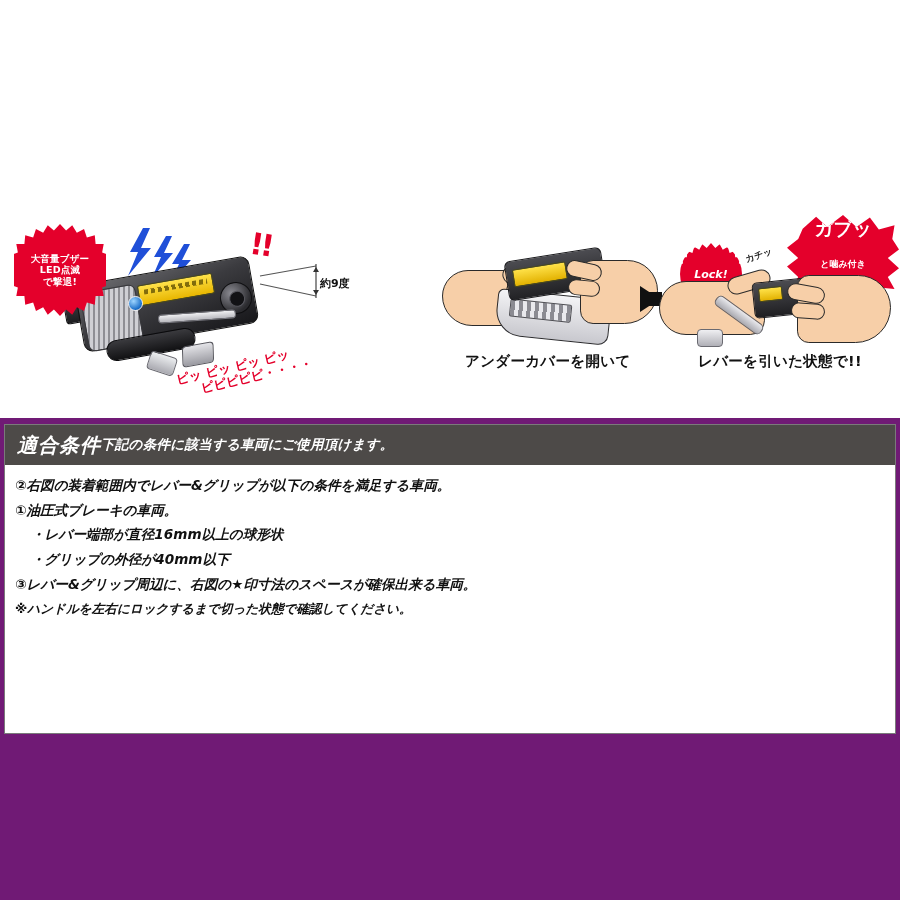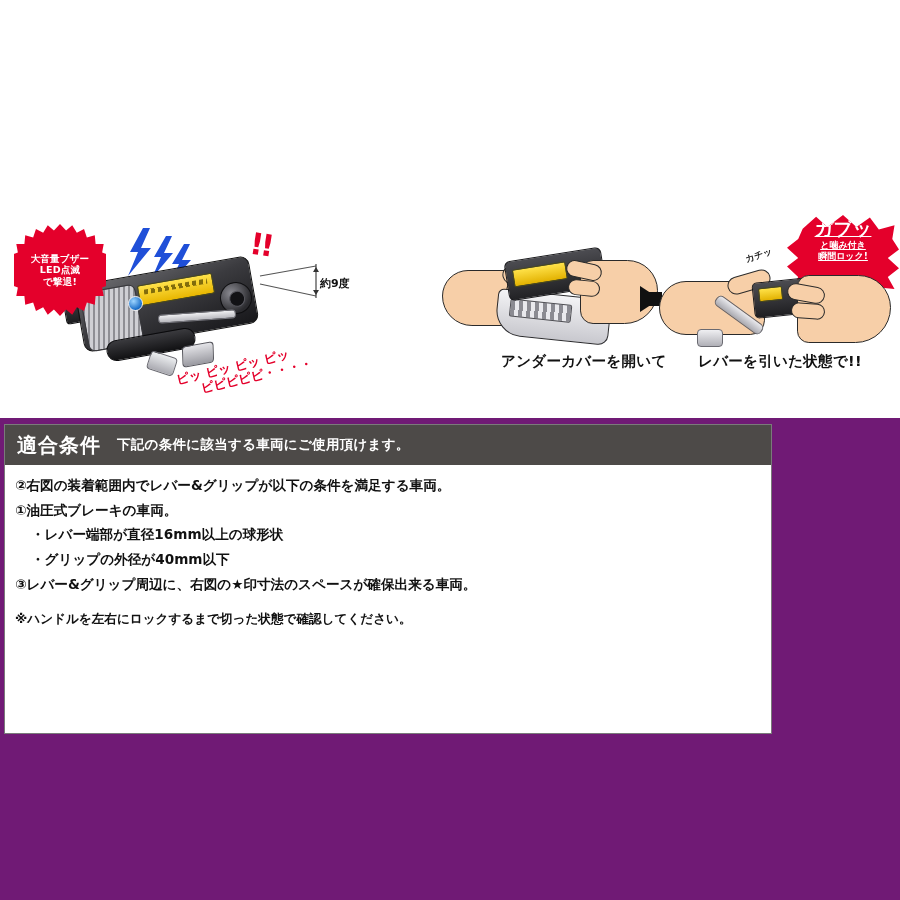--- a/index.html
+++ b/index.html
@@ -178,28 +178,27 @@
       -4% 36%,5% 33%,3% 23%,11% 23%,12% 13%,20% 16%,23% 6%,
       31% 11%,36% 2%,43% 8%);
   }
   .katchi{
     position:absolute;left:80px;top:24px;color:#1a1a1a;font-weight:bold;
     font-size:9px;transform:rotate(-18deg);white-space:nowrap;
   }
   .gabu{
     position:absolute;left:122px;top:-10px;width:112px;height:86px;
     background:#e4002b;color:#fff;text-align:center;
-    display:flex;flex-direction:column;align-items:center;justify-content:flex-start;
+    display:flex;flex-direction:column;align-items:center;justify-content:space-between;
     padding-top:4px;box-sizing:border-box;
     clip-path:polygon(
       14% 16%,26% 2%,36% 14%,50% 0%,62% 14%,74% 3%,82% 17%,96% 12%,
       94% 28%,100% 40%,90% 50%,100% 62%,90% 72%,96% 86%,80% 84%,
       72% 98%,60% 86%,48% 100%,38% 86%,26% 96%,20% 82%,4% 86%,
       10% 72%,0% 60%,10% 50%,0% 38%,10% 28%);
-    text-decoration:underline;
   }
   .gabu .g1{font-size:19px;font-weight:bold;line-height:1;letter-spacing:-.5px;}
   .gabu .g2{font-size:9px;font-weight:bold;line-height:1.25;margin-top:2px;}
   .gabu .g3{font-size:9px;font-weight:bold;line-height:1.25;}
 
   .unit3{
     position:absolute;left:88px;top:54px;width:74px;height:34px;
     background:linear-gradient(180deg,#4c4c51,#1f1f22);
     border:1.3px solid #19191c;border-radius:5px;transform:rotate(-6deg);
   }
@@ -219,43 +218,43 @@
   }
   .lever3b{
     position:absolute;left:32px;top:104px;width:24px;height:16px;border-radius:4px;
     background:linear-gradient(180deg,#efeff2,#b0b0b7);border:1.2px solid #6a6a71;
   }
 
   .cap{
     position:absolute;font-weight:bold;font-size:14.5px;color:#111;
     letter-spacing:.3px;white-space:nowrap;
   }
-  .cap.c2{left:465px;top:352px;margin-left:36px;}
+  .cap.c2{left:465px;top:352px;}
   .cap.c3{left:698px;top:352px;}
 
   
   .specbox{
-    position:absolute;left:4px;top:424px;width:768px;height:310px;
-    border:1.4px solid #7a7a7a;background:#fff;box-sizing:border-box;
+    position:absolute;left:4px;top:424px;width:892px;height:310px;
+    border:1.4px solid #7a7a7a;background:#fff;box-sizing:border-box;font-style:italic;
   }
   .spechead{
     position:absolute;left:0;top:0;width:100%;height:40px;
     background:#4d4a48;color:#fff;display:flex;align-items:center;
     box-sizing:border-box;padding-left:12px;
   }
   .spechead .h1{font-size:20px;font-weight:bold;letter-spacing:1px;}
-  .spechead .h2{font-size:13.5px;font-weight:bold;margin-left:16px;letter-spacing:.3px;}
+  .spechead .h2{font-size:13.5px;font-weight:bold;margin-left:0;letter-spacing:.3px;}
 
   .speclist{
     position:absolute;left:10px;top:48px;width:520px;
     font-size:13.6px;font-weight:bold;line-height:1.82;color:#111;
   }
   .speclist .li{white-space:nowrap;}
   .speclist .sub{padding-left:16px;}
-  .speclist .note{font-size:12.6px;margin-top:11px;}
+  .speclist .note{font-size:12.6px;margin-top:1px;}
 
   
   .tech{position:absolute;left:492px;top:470px;width:404px;height:258px;}
   .tech svg{position:absolute;left:0;top:0;}
 
   .t-lbl{
     position:absolute;font-weight:bold;color:#111;white-space:nowrap;
     font-size:10.2px;letter-spacing:-.1px;
   }
 </style>
@@ -337,20 +336,21 @@
         </div>
       <div class="hand r"></div>
       <div class="finger" style="left:126px;top:30px;width:34px;height:15px;transform:rotate(12deg);"></div>
       <div class="finger" style="left:128px;top:48px;width:30px;height:14px;transform:rotate(6deg);"></div>
     </div>
     <div class="cap c2">アンダーカバーを開いて</div>
 
     <div class="arrow-right"></div>
 
     <div class="panel3">
+      <div class="lockburst">Lock!</div>
       <div class="katchi">カチッ</div>
 
       <div class="gabu">
         <div class="g1">ガブッ</div>
         <div class="g2">と噛み付き</div>
         <div class="g3">瞬間ロック!</div>
       </div>
 
       <div class="hand" style="left:-6px;top:56px;width:104px;height:52px;border-radius:44px 12px 24px 44px;"></div>
       <div class="finger" style="left:62px;top:48px;width:42px;height:16px;transform:rotate(-16deg);"></div>

